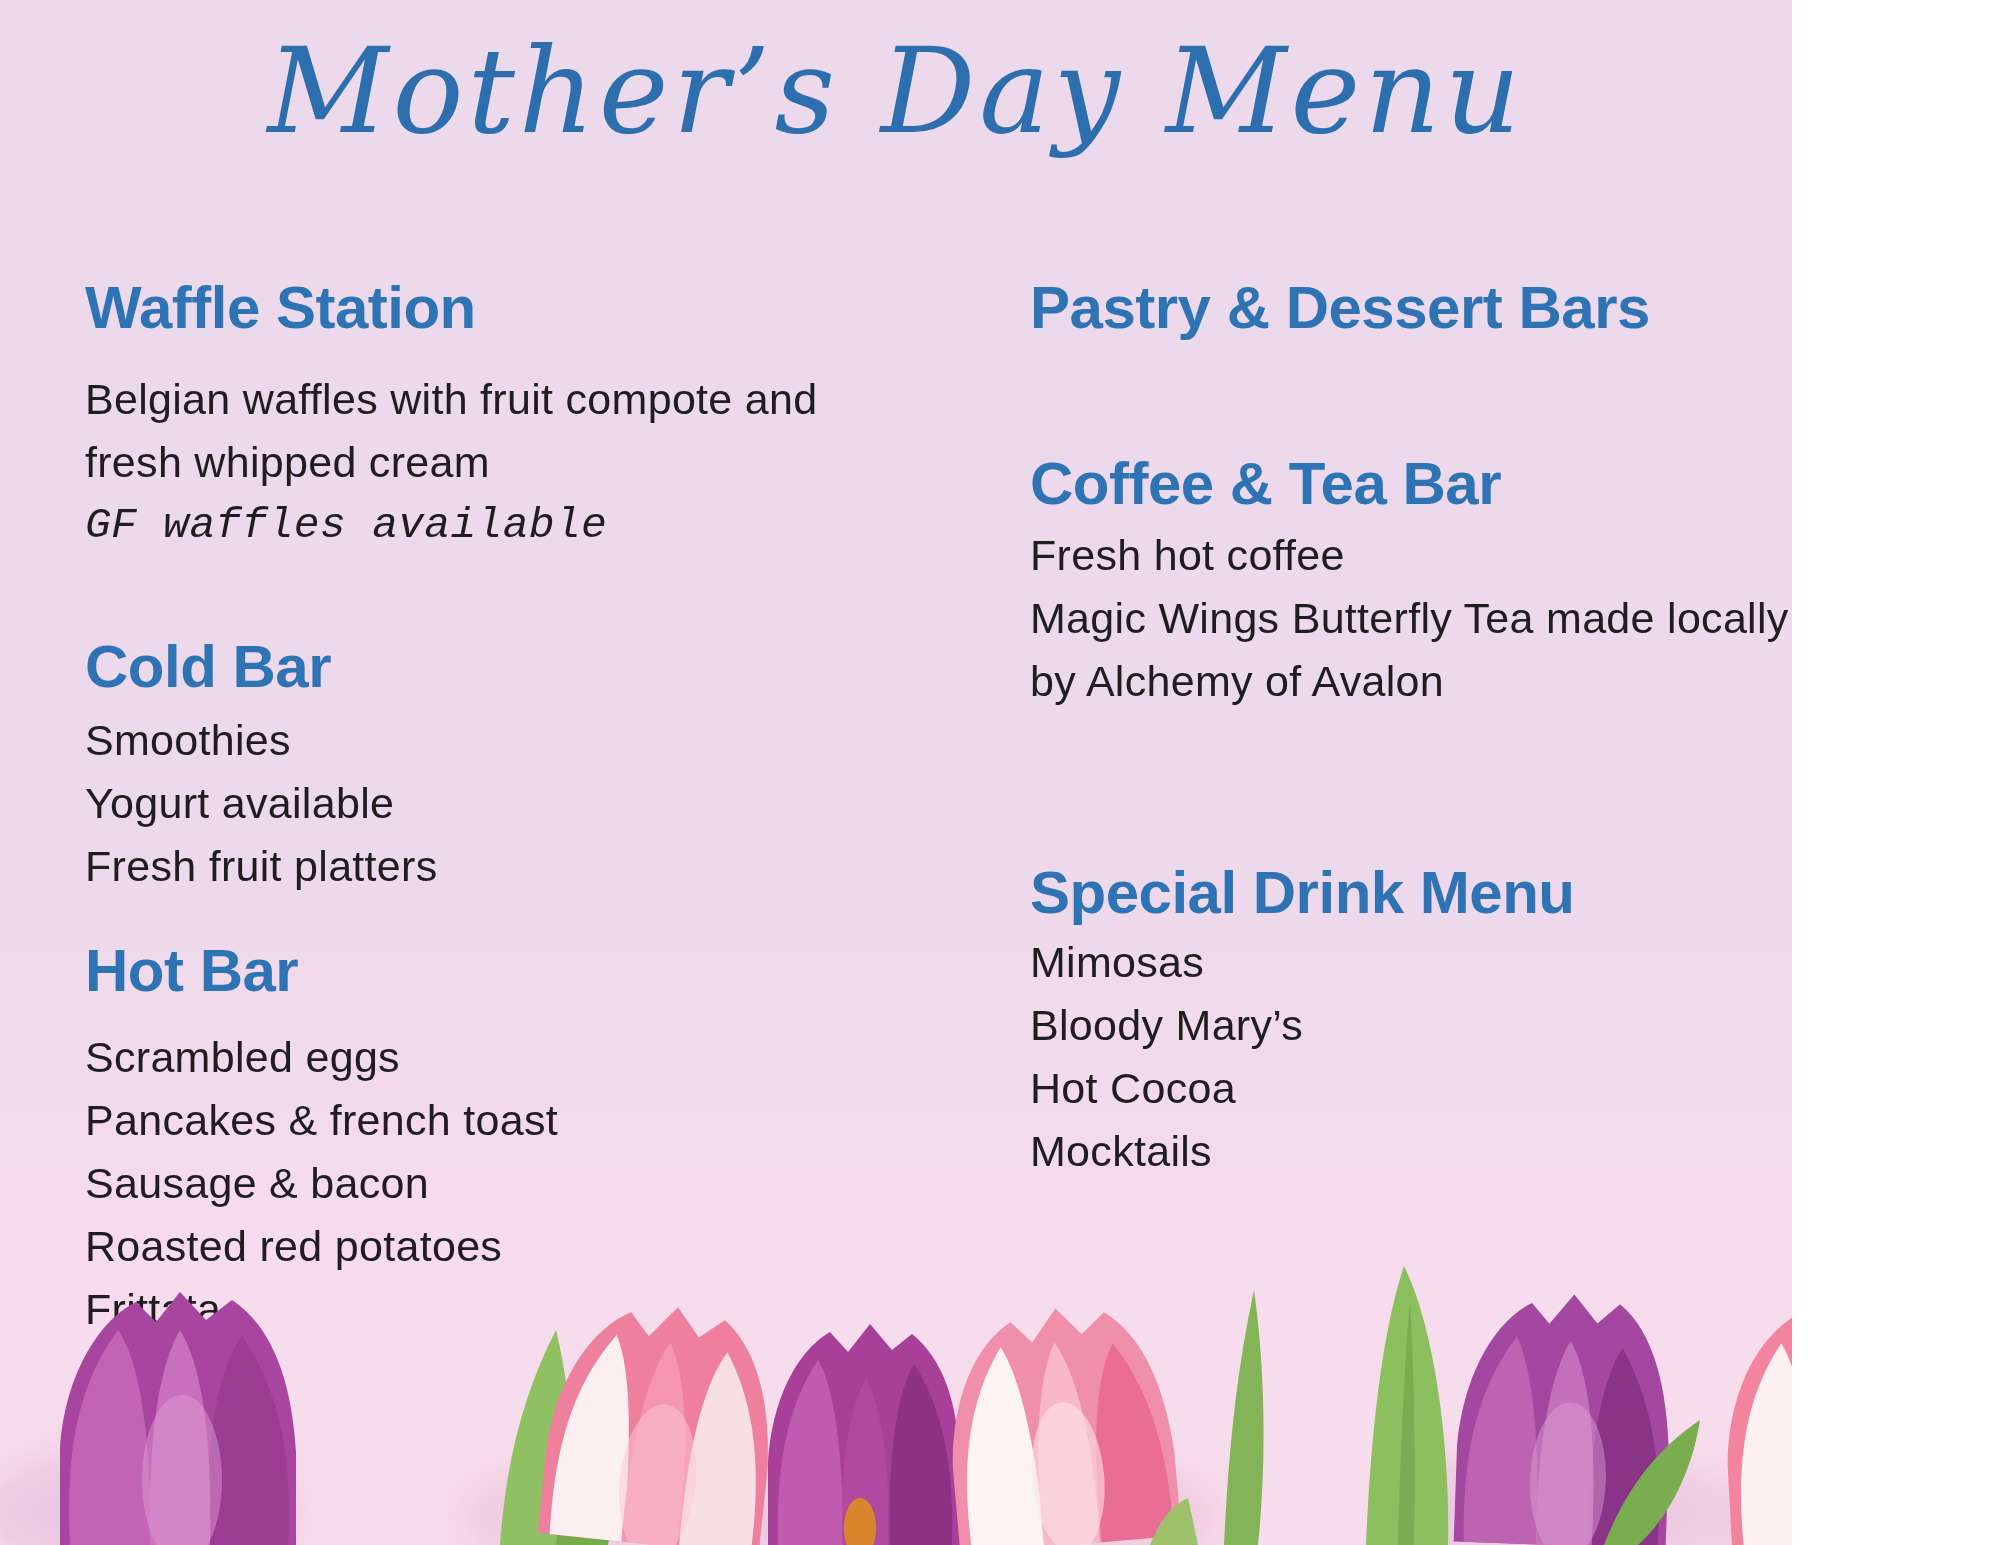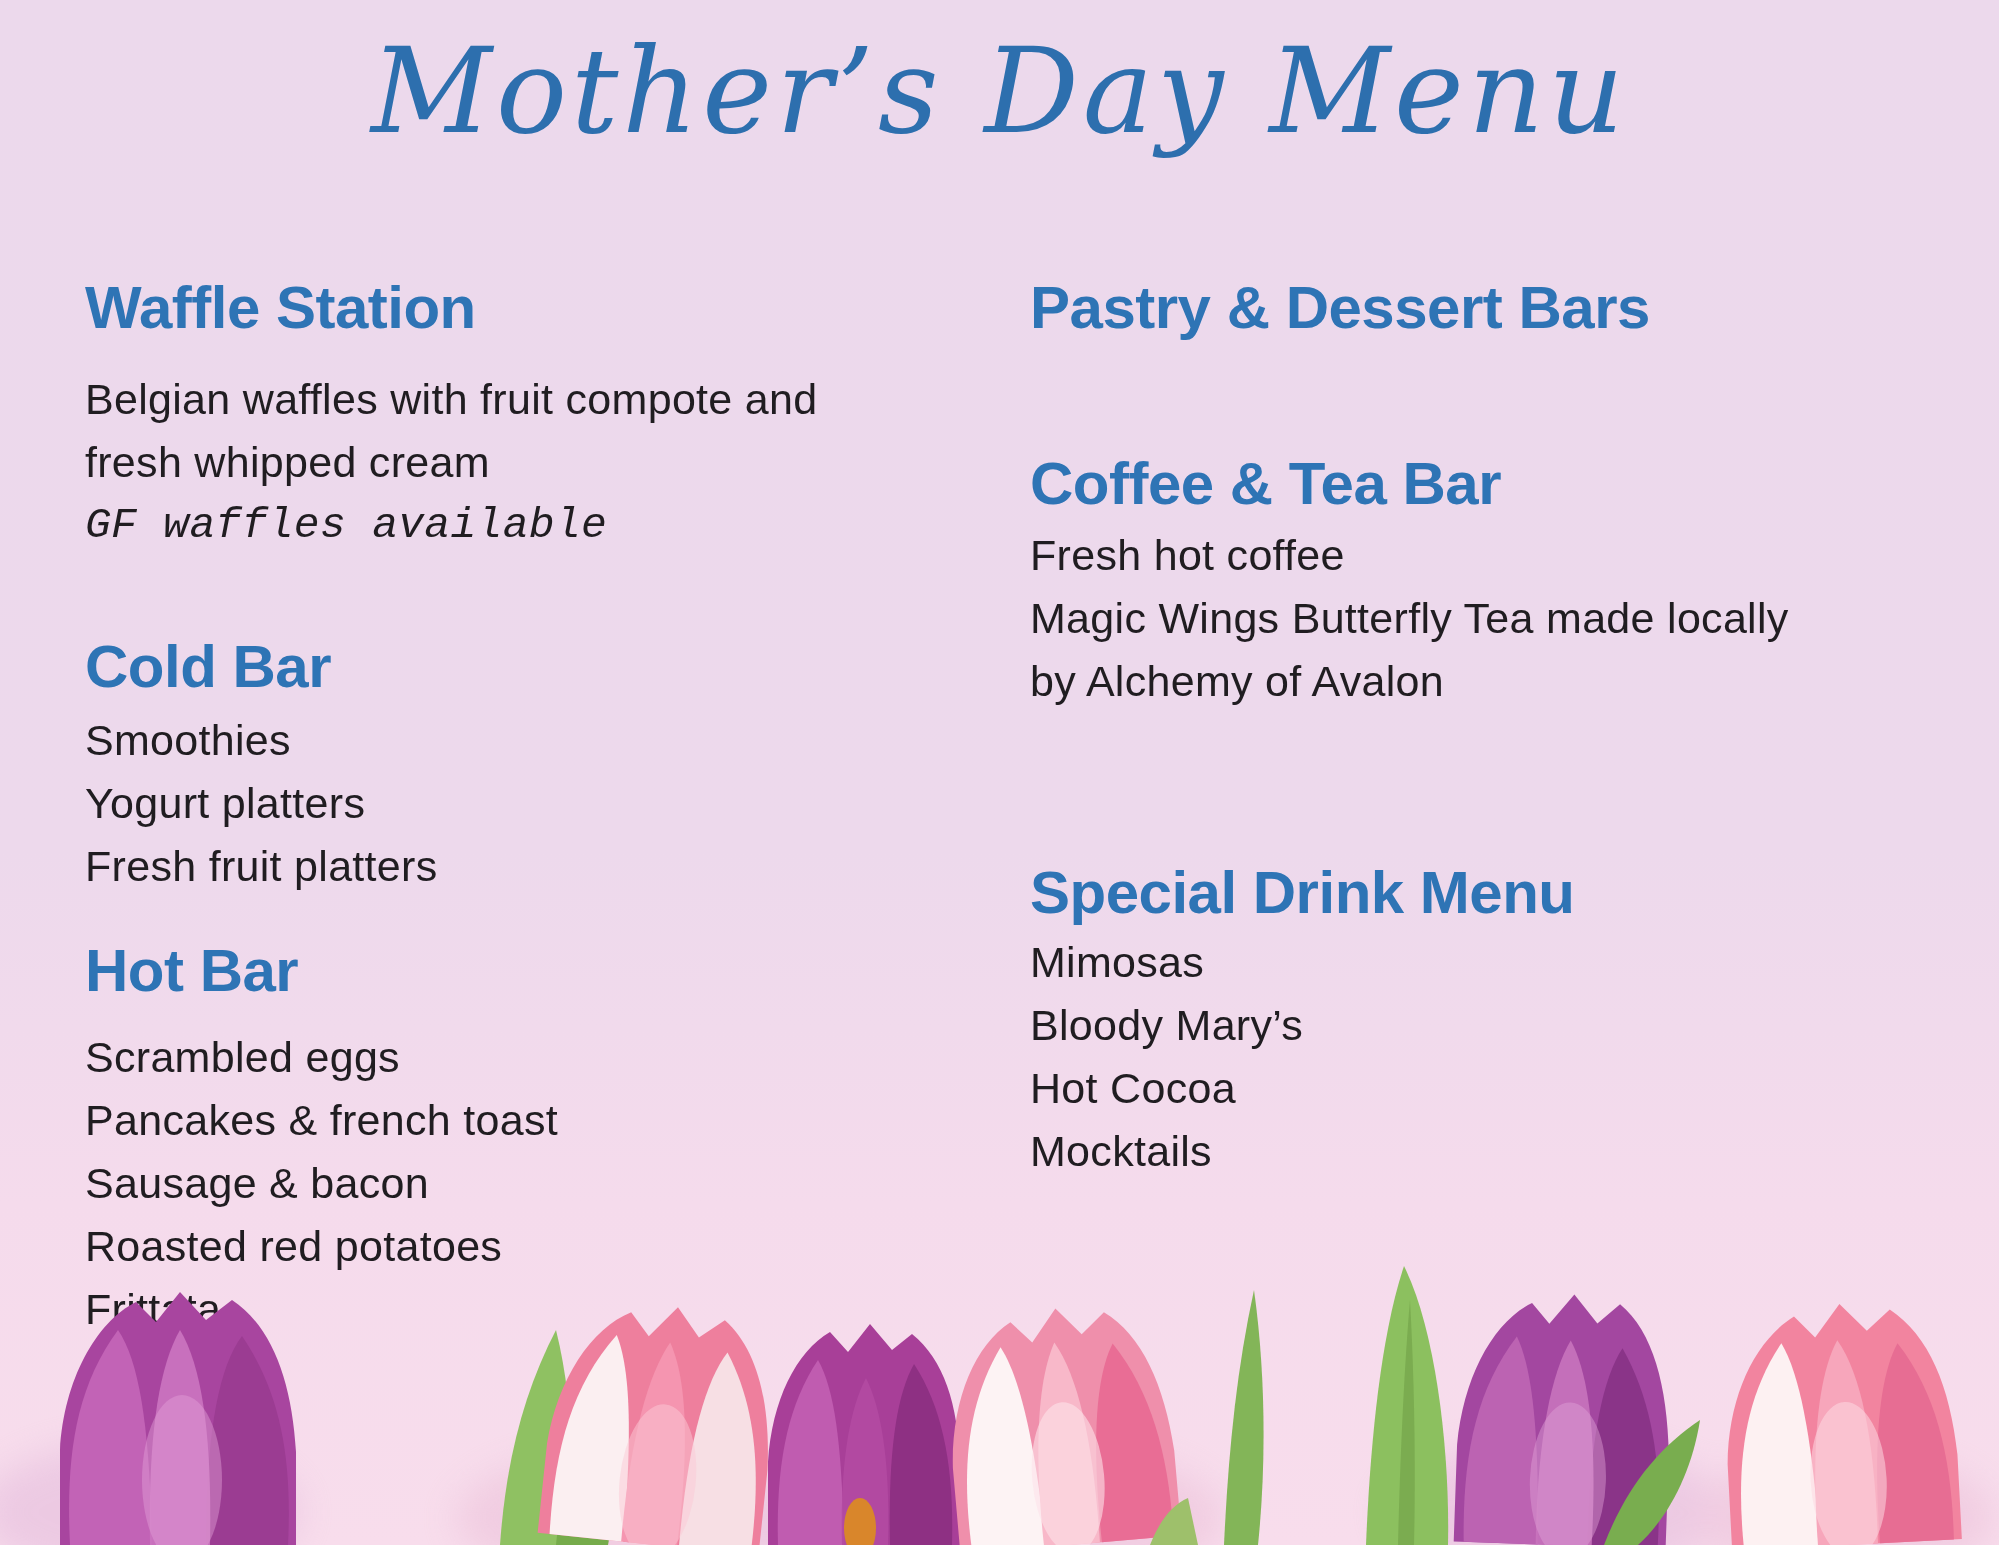--- a/index.html
+++ b/index.html
@@ -3,21 +3,21 @@
 <meta charset="utf-8">
 <style>
   html, body { margin: 0; padding: 0; }
   body {
     width: 1999px; height: 1545px;
     font-family: "Liberation Sans", sans-serif;
     overflow: hidden;
   }
   .page {
     position: relative;
-    width: 1999px; height: 1545px;
+    width: 1792px; height: 1545px;
     background: linear-gradient(180deg, #ecd9ec 0%, #edd9ec 55%, #f5dbec 78%, #f8ddec 100%);
     overflow: hidden;
   }
   .title {
     position: absolute;
     top: 22px; left: 0;
     width: 100%;
     margin: 0;
     text-align: center;
     font-family: "DejaVu Serif", serif;
@@ -77,21 +77,21 @@
   <h1 class="title">Mother’s Day Menu</h1>
 
   <div class="col col-left">
     <h2 class="heading">Waffle Station</h2>
     <p class="line mt-body">Belgian waffles with fruit compote and</p>
     <p class="line">fresh whipped cream</p>
     <p class="line italic">GF waffles available</p>
 
     <h2 class="heading mt-cold">Cold Bar</h2>
     <p class="line mt-cold-items">Smoothies</p>
-    <p class="line">Yogurt platters</p>
+    <p class="line">Yogurt available</p>
     <p class="line">Fresh fruit platters</p>
 
     <h2 class="heading mt-hot">Hot Bar</h2>
     <p class="line mt-hot-items">Scrambled eggs</p>
     <p class="line">Pancakes &amp; french toast</p>
     <p class="line">Sausage &amp; bacon</p>
     <p class="line">Roasted red potatoes</p>
     <p class="line">Frittata</p>
   </div>
 

